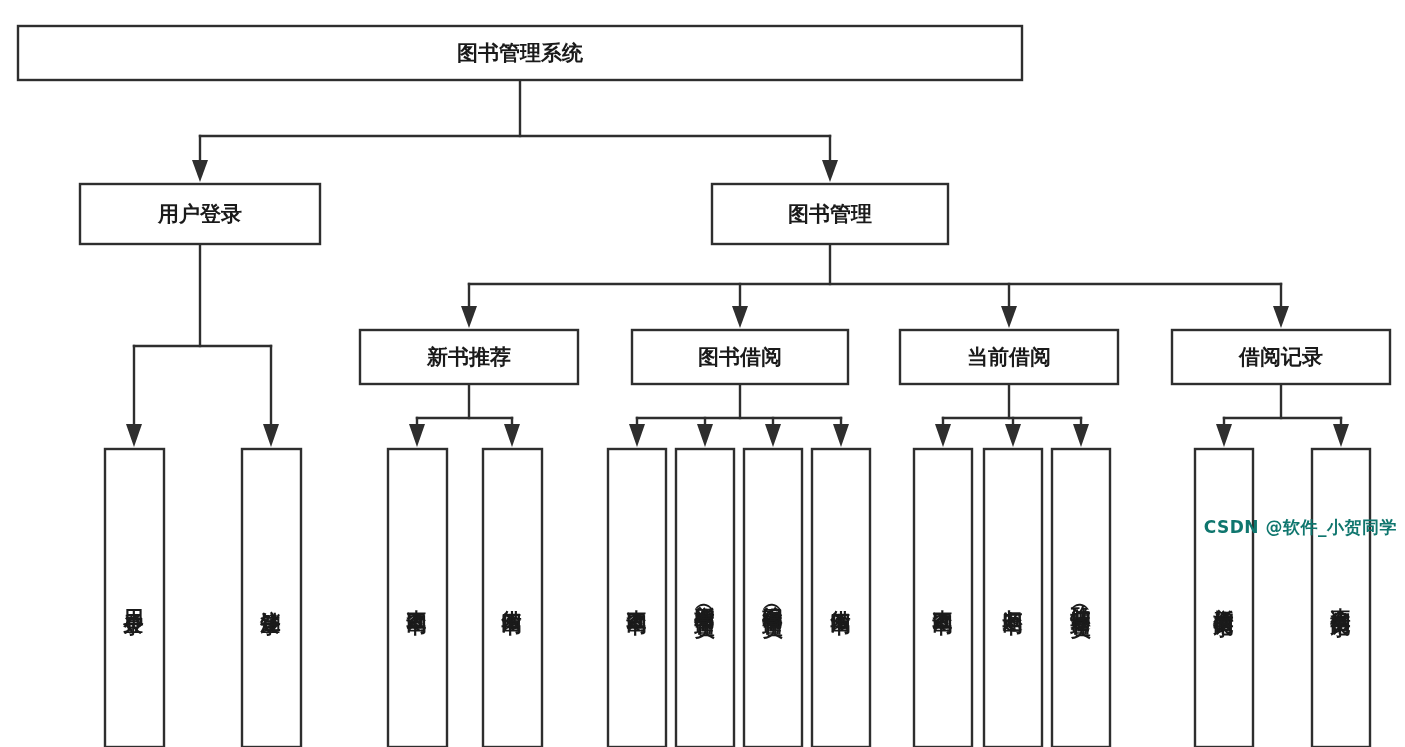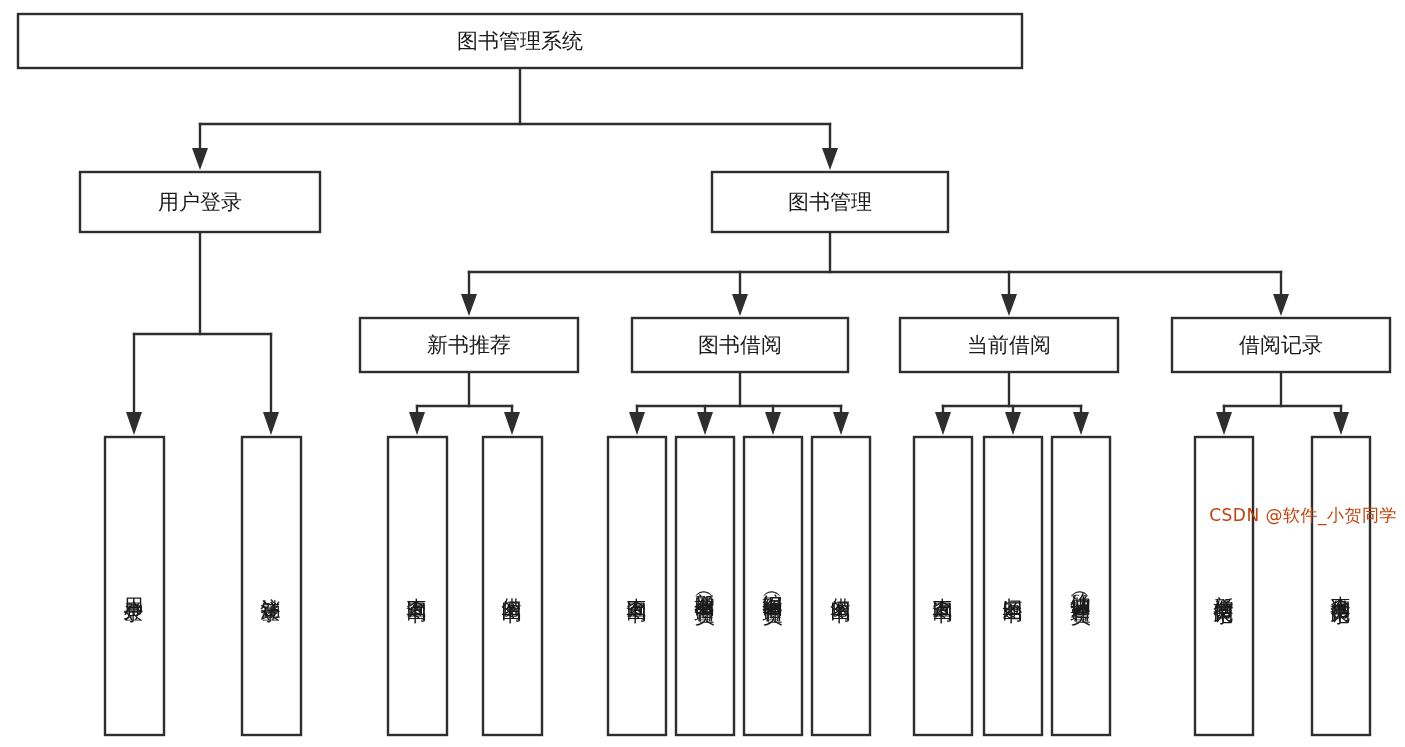--- a/index.html
+++ b/index.html
@@ -9,23 +9,24 @@
   }
   body {
     width: 1405px;
     height: 747px;
     font-family: "DejaVu Sans", "Liberation Sans", sans-serif;
     overflow: hidden;
     position: relative;
   }
   #diagram-root {
     position: absolute;
-    left: 0; top: 0;
+    left: 0; top: 12px;
     width: 1405px;
     height: 533px;
+    font-weight: bold;
   }
   svg#tree-svg {
     display: block;
     width: 1405px;
     height: 747px;
   }
   .node-box {
     fill: #ffffff;
     stroke: #2e2e2e;
     stroke-width: 2.4;
@@ -56,21 +57,21 @@
     letter-spacing: 2px;
     dominant-baseline: central;
     text-anchor: middle;
   }
   .watermark {
     position: absolute;
     right: 8px;
     bottom: 6px;
     font-family: "DejaVu Sans", "Liberation Sans", sans-serif;
     font-size: 17px;
-    color: #c2410c;
+    color: #0f766e;
     white-space: nowrap;
     letter-spacing: 0.5px;
     pointer-events: none;
   }
 </style>
 </head>
 <body>
 
 <div id="diagram-root">
   <svg id="tree-svg" viewBox="0 0 1405 747" xmlns="http://www.w3.org/2000/svg">

